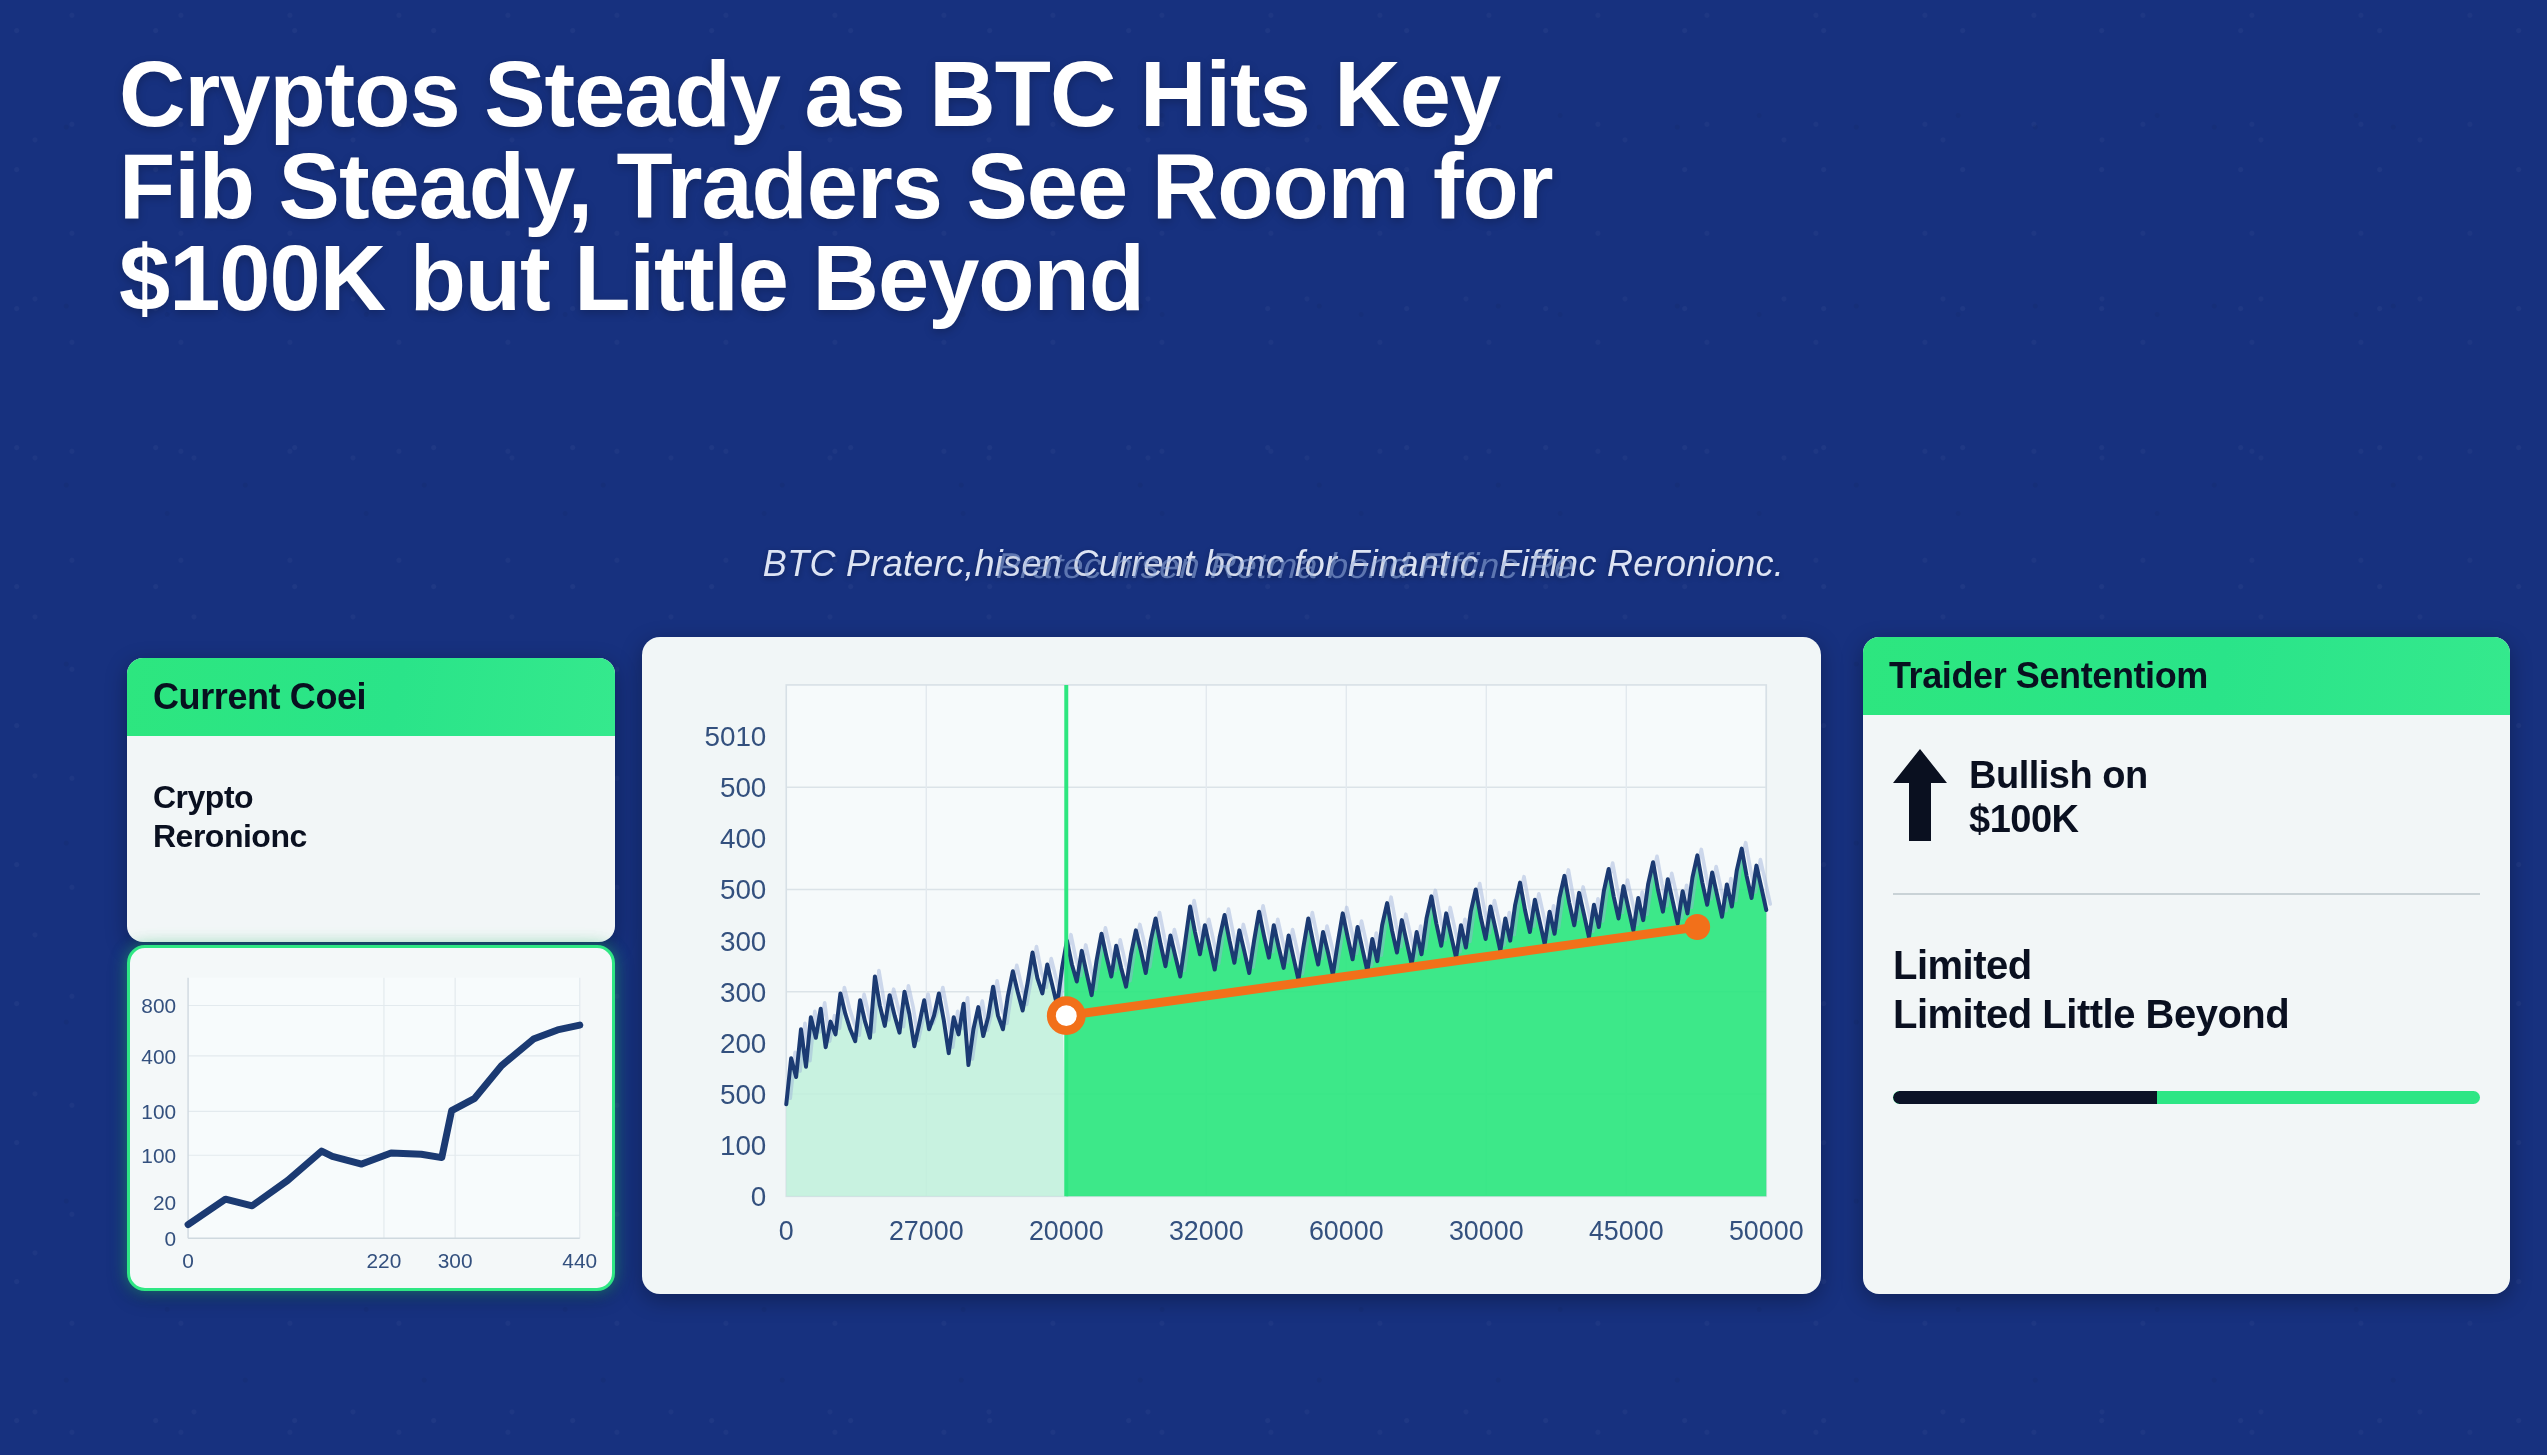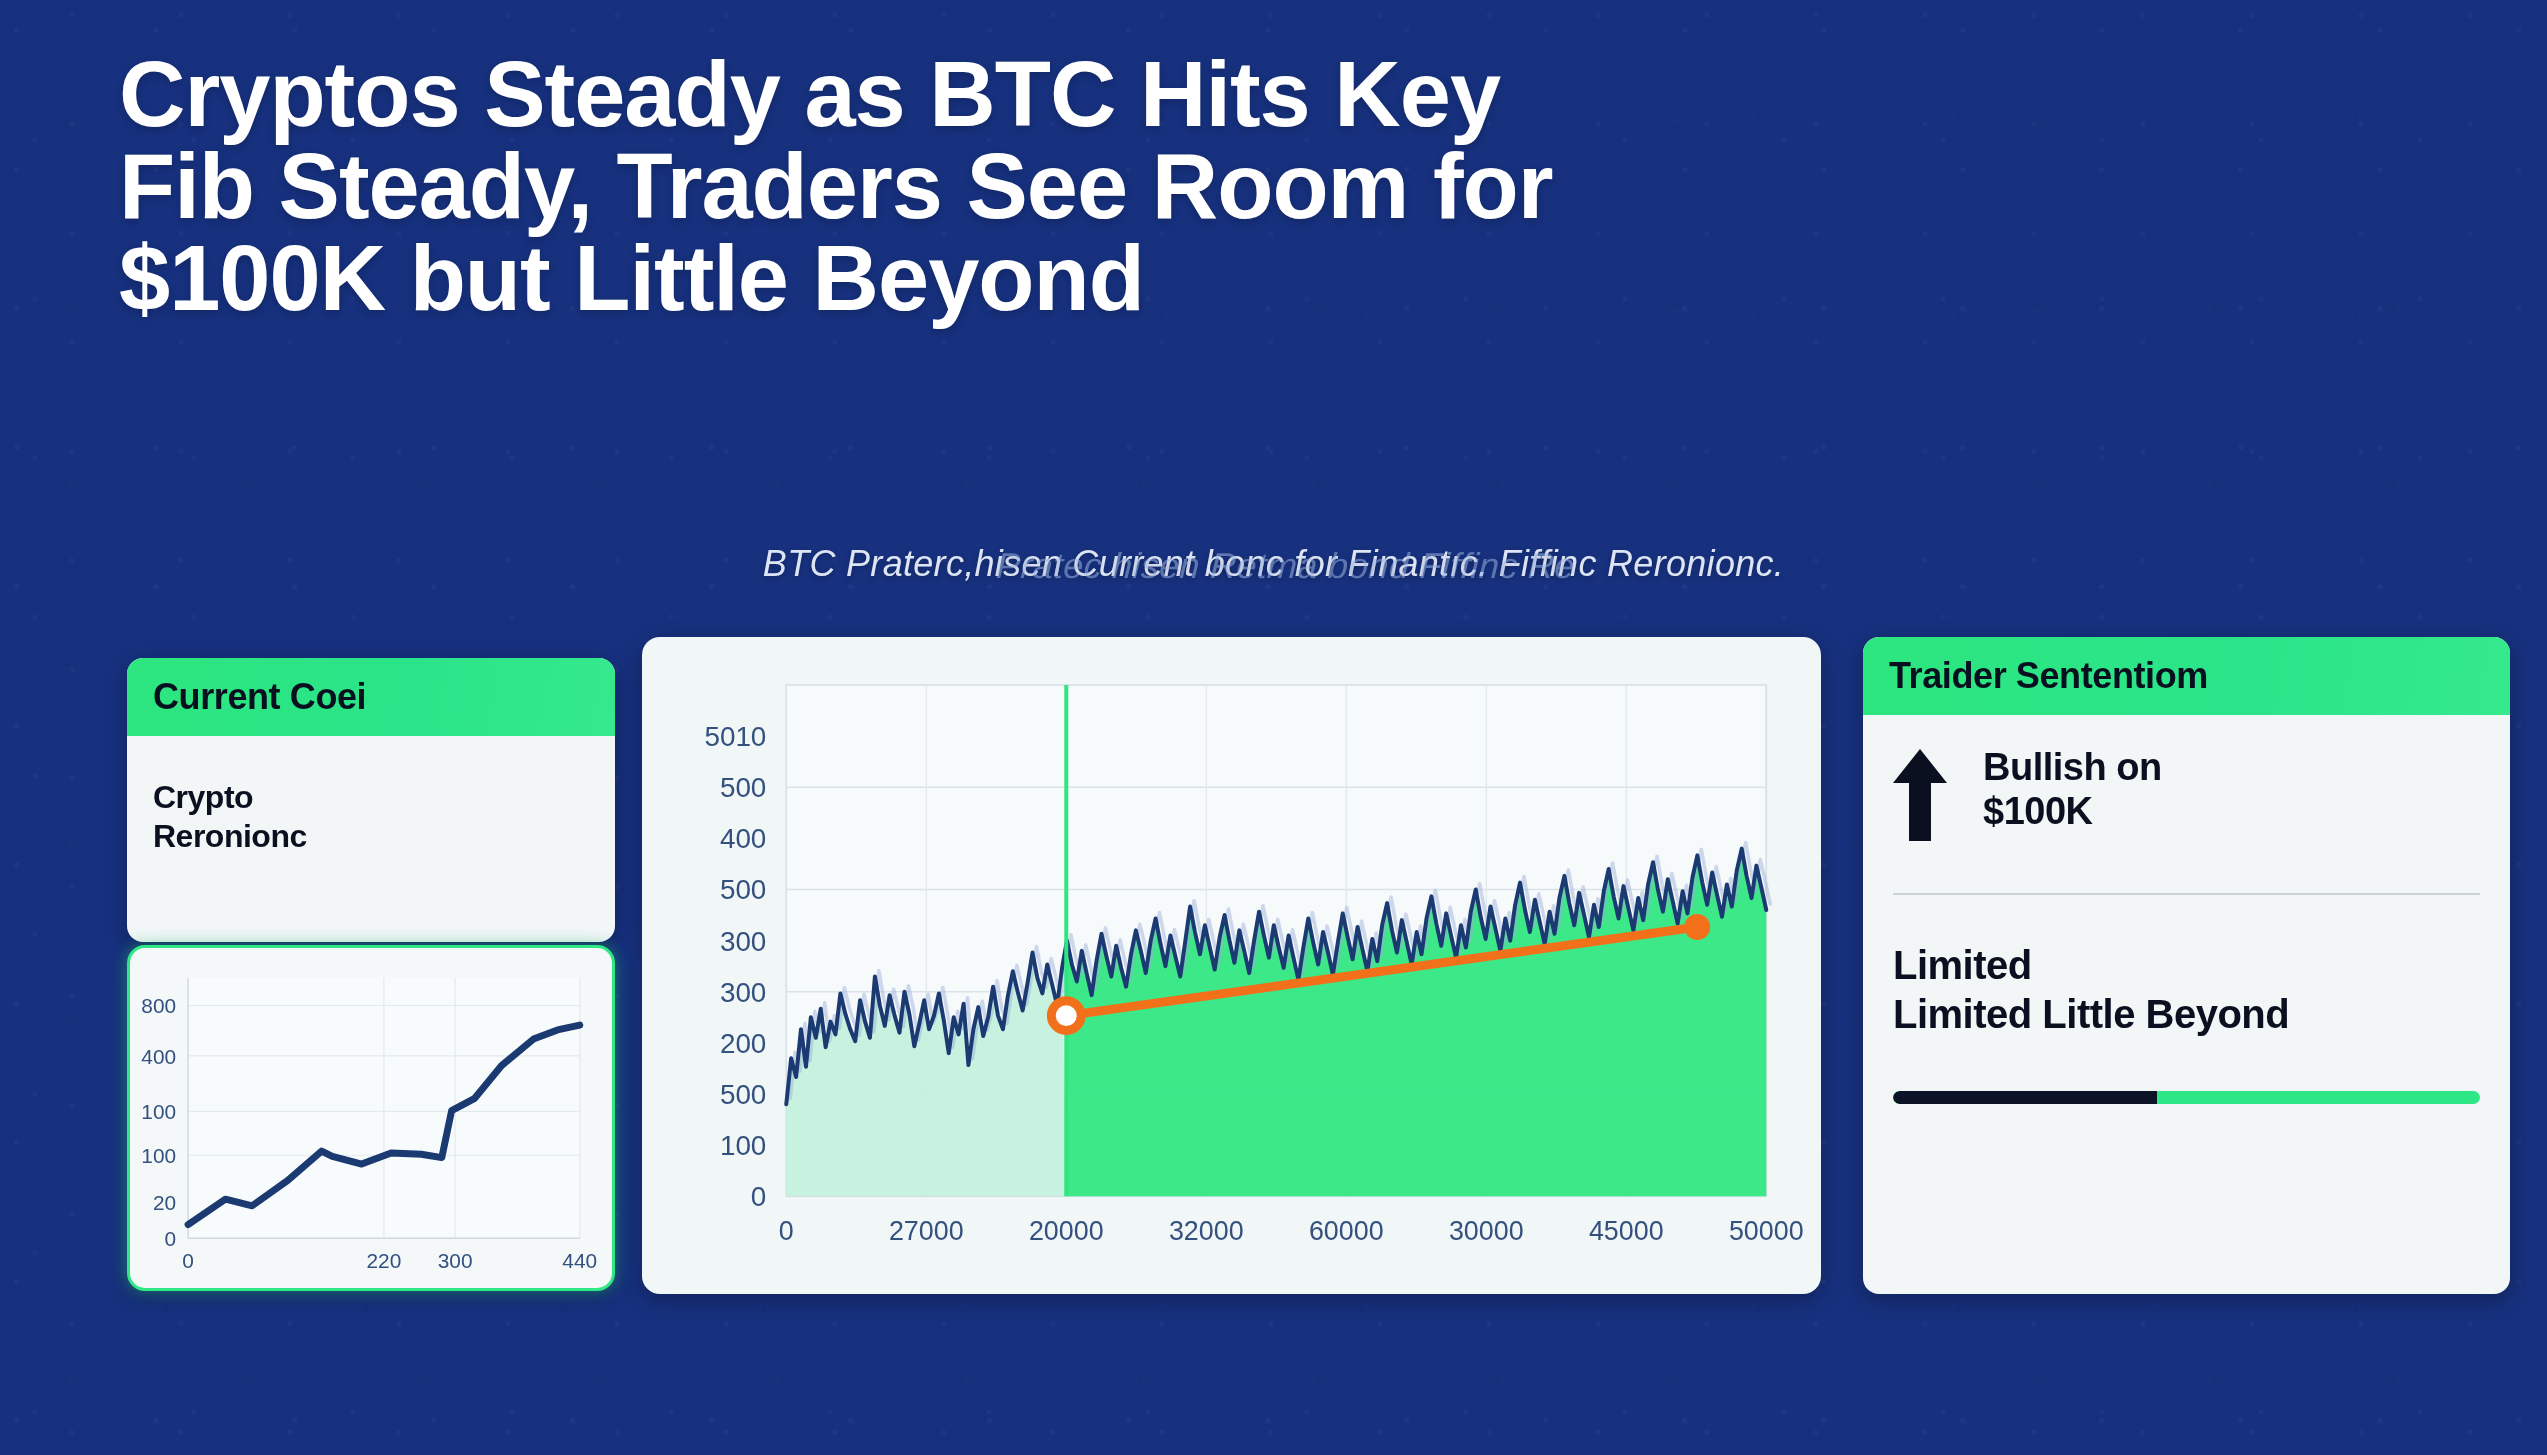--- a/index.html
+++ b/index.html
@@ -90,21 +90,21 @@
   
   #card-chart {
     left:642px; top:637px; width:1179px; height:657px;
     background:#f1f6f7;
     border-radius:18px;
   }
 
   
   #card-sentiment { left:1863px; top:637px; width:647px; height:657px; }
   #card-sentiment .card-body { padding:30px 30px; }
-  .senti-row { display:flex; align-items:flex-start; gap:36px; }
+  .senti-row { display:flex; align-items:flex-end; gap:22px; }
   .arrow-up { width:54px; height:92px; flex:0 0 54px; margin-top:4px; }
   .senti-text {
     font-size:38px; font-weight:bold; color:#0a1020;
     line-height:1.16; letter-spacing:-0.5px;
   }
   .divider { height:2px; background:#c9d2d6; margin:52px 0 46px; }
   .senti-text2 {
     font-size:40px; font-weight:bold; color:#0a1020;
     line-height:1.22; letter-spacing:-0.5px;
   }

